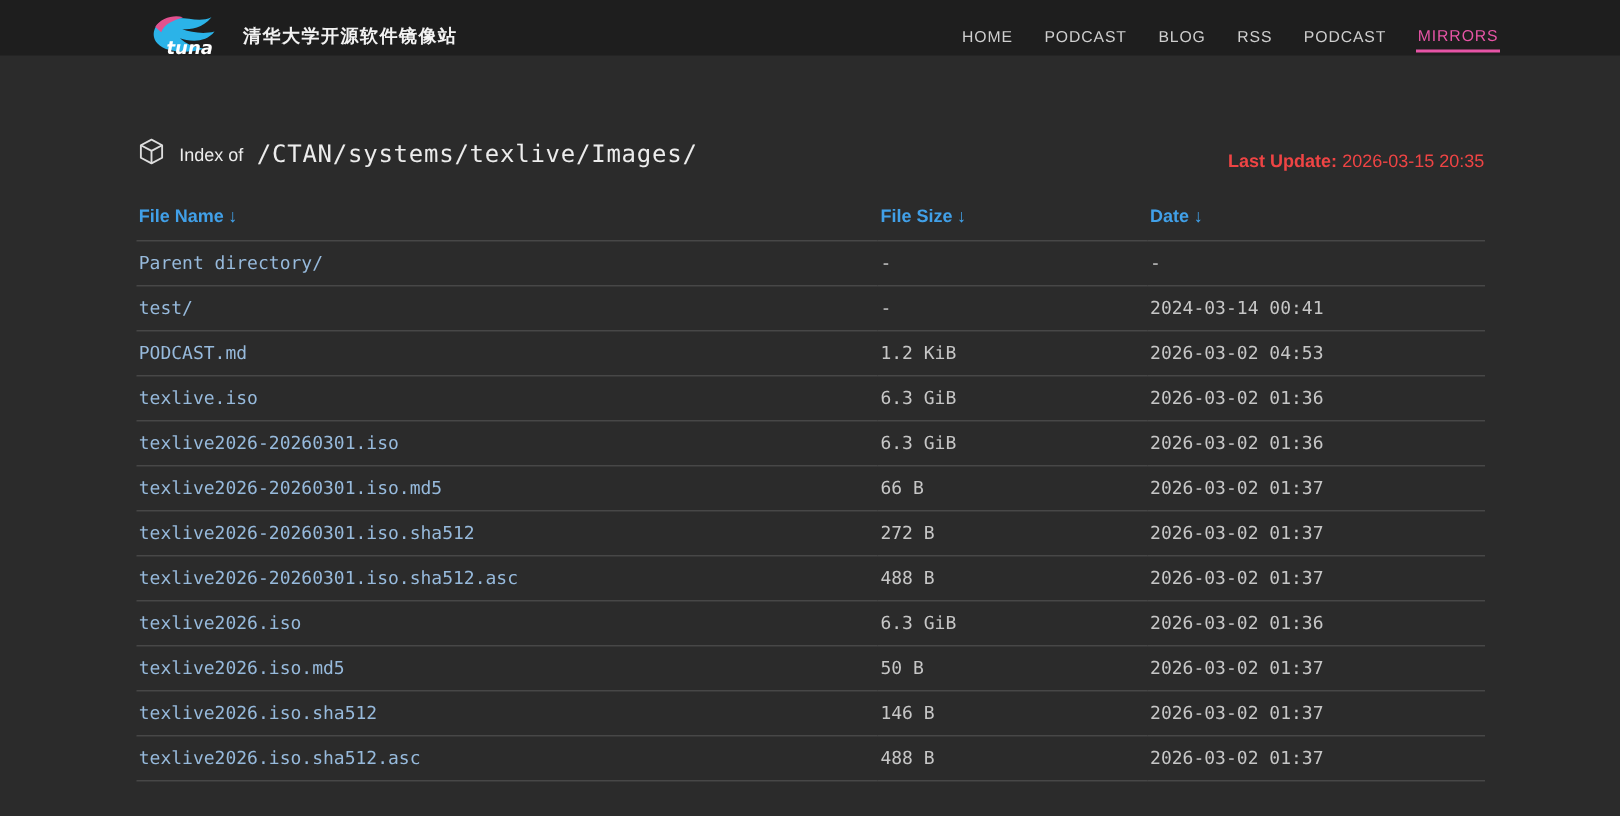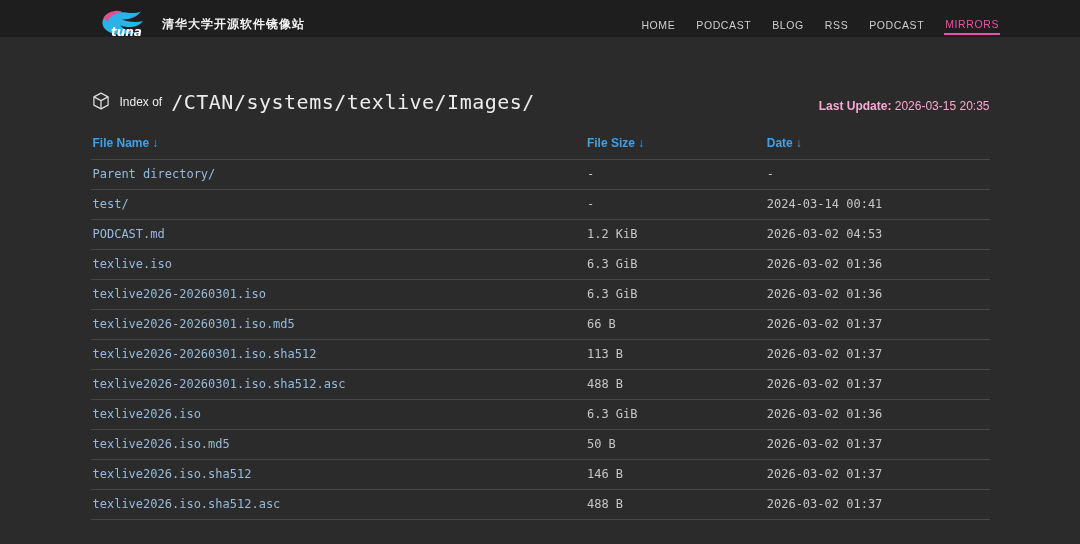--- a/index.html
+++ b/index.html
@@ -49,23 +49,23 @@
   }
   .title-row{
     display:flex;align-items:flex-end;justify-content:space-between;
     margin-bottom:13px;
   }
   .index-title{display:flex;align-items:center;gap:9px;}
   .index-title .cube{flex:0 0 auto;margin-top:2px;}
   .index-title .prefix{font-size:12px;color:#ececec;}
   .index-title .path{
     font-family:"DejaVu Sans Mono", monospace;
-    font-size:20px;color:#ececec;letter-spacing:.5px;
-  }
-  .last-update{font-size:12px;color:#f9a8d4;padding-bottom:2px;}
+    font-size:16px;color:#ececec;letter-spacing:.5px;
+  }
+  .last-update{font-size:12px;color:#ef4444;padding-bottom:2px;}
   .last-update b{font-weight:bold;}
   
   table{width:100%;border-collapse:collapse;}
   th{
     text-align:left;font-size:12px;font-weight:bold;color:var(--head-blue);
     padding:8px 0 9px 2px;cursor:pointer;
   }
   th .arrow{font-weight:normal;margin-left:3px;}
   col.c-name{width:55%;}
   col.c-size{width:20%;}
@@ -167,21 +167,21 @@
       <td>6.3 GiB</td>
       <td>2026-03-02 01:36</td>
     </tr>
         <tr>
       <td><a href="#">texlive2026-20260301.iso.md5</a></td>
       <td>66 B</td>
       <td>2026-03-02 01:37</td>
     </tr>
         <tr>
       <td><a href="#">texlive2026-20260301.iso.sha512</a></td>
-      <td>113 B</td>
+      <td>272 B</td>
       <td>2026-03-02 01:37</td>
     </tr>
         <tr>
       <td><a href="#">texlive2026-20260301.iso.sha512.asc</a></td>
       <td>488 B</td>
       <td>2026-03-02 01:37</td>
     </tr>
         <tr>
       <td><a href="#">texlive2026.iso</a></td>
       <td>6.3 GiB</td>

